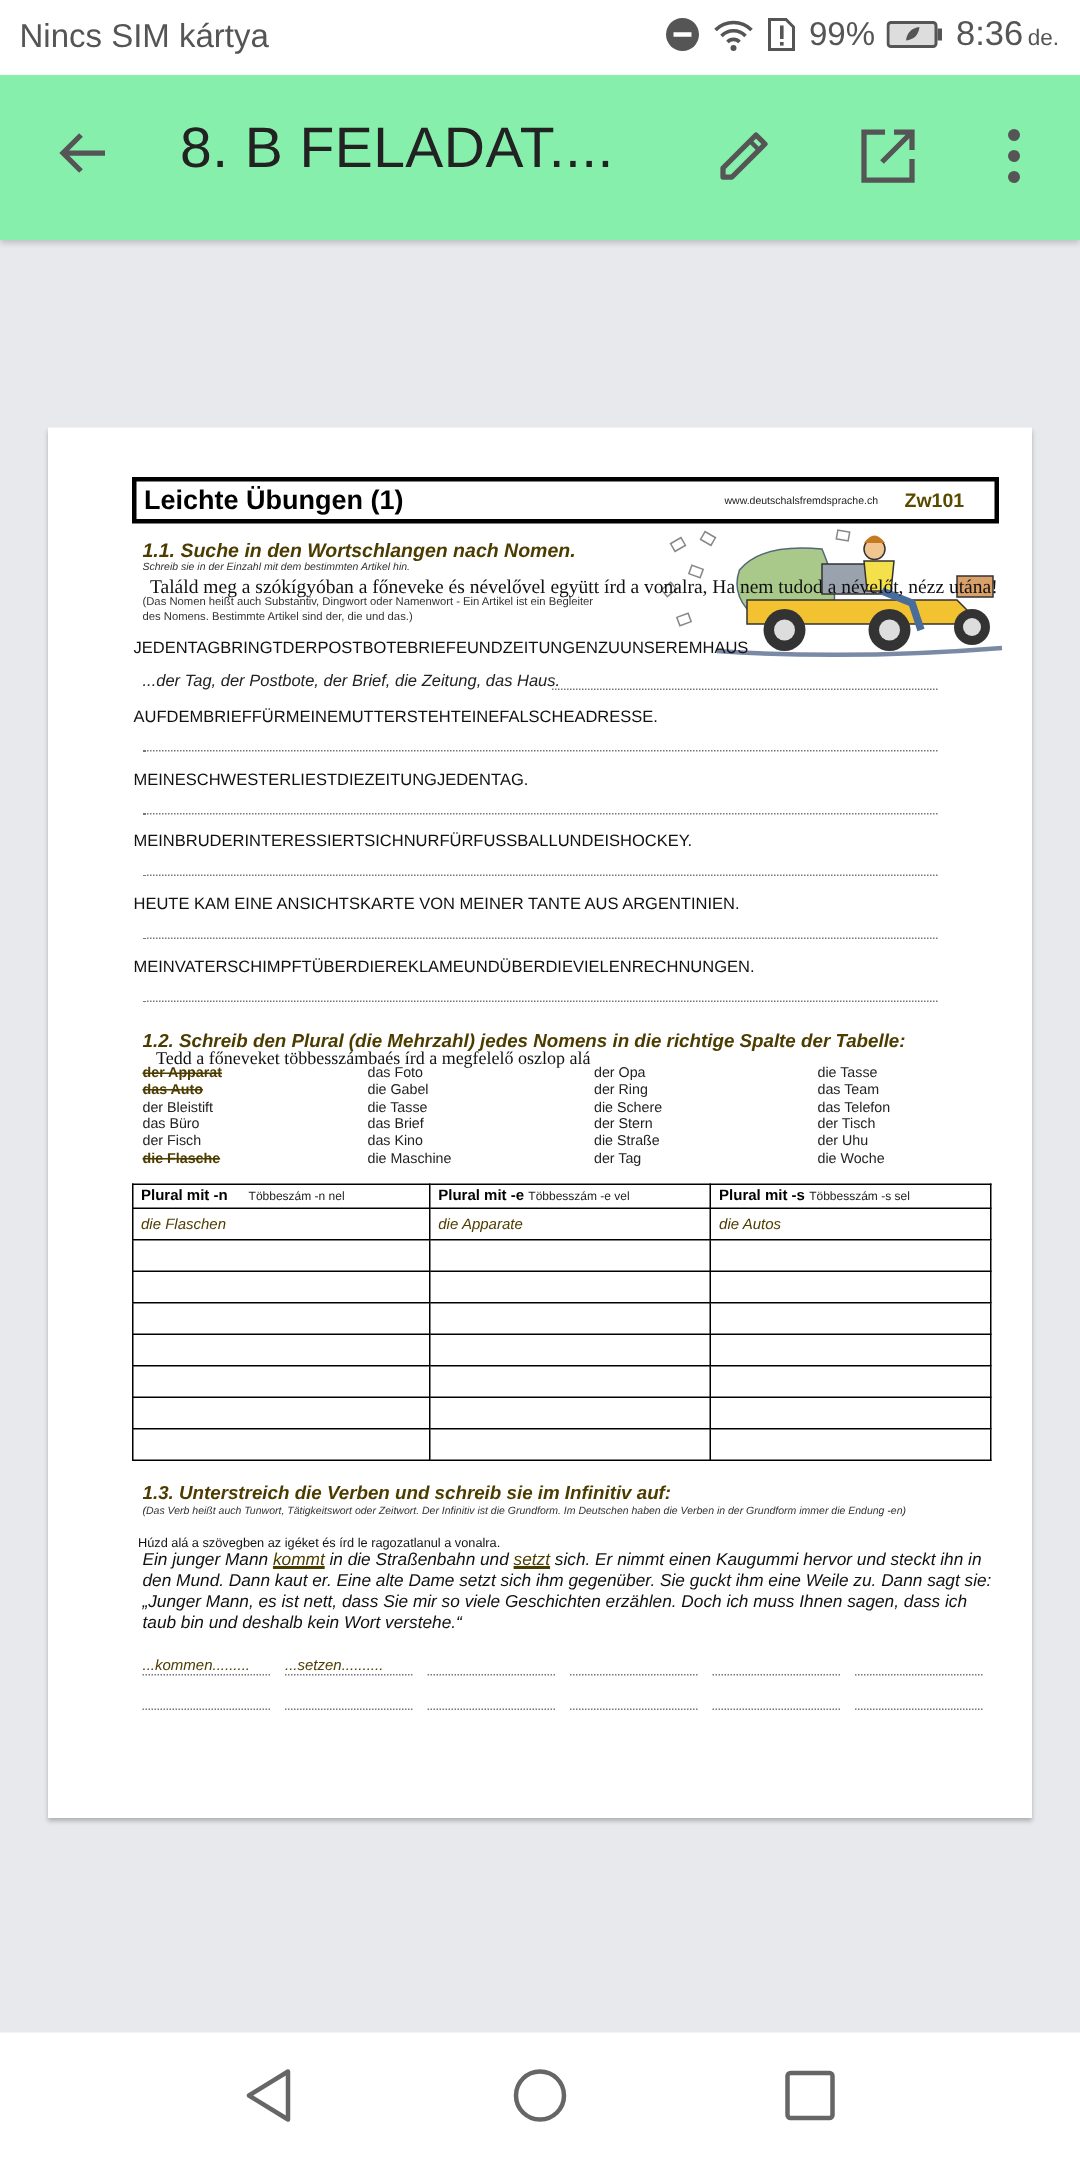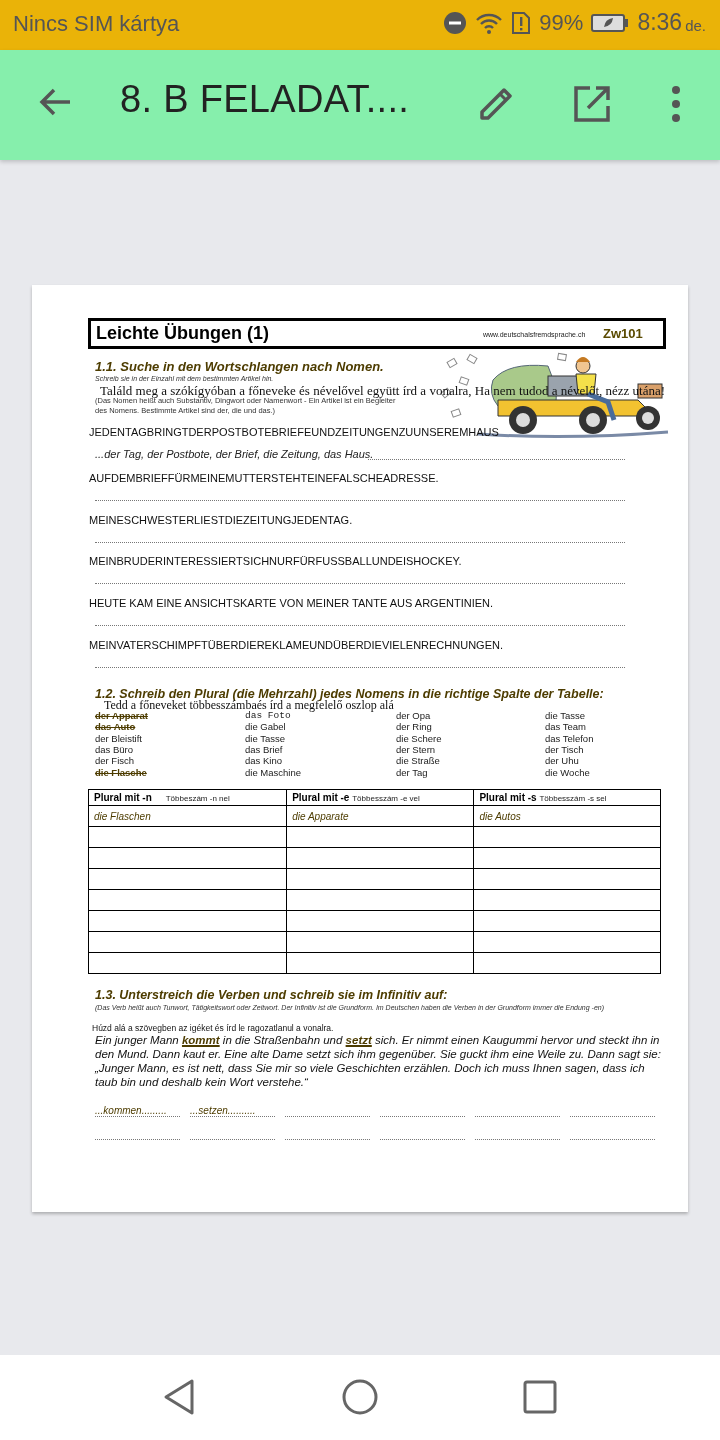--- a/index.html
+++ b/index.html
@@ -1,18 +1,18 @@
 <!DOCTYPE html>
 <html><head>
 <meta charset="utf-8">
 <style>
   * { box-sizing: border-box; margin: 0; padding: 0; }
   body { width: 720px; height: 1440px; background: #e8e9ed; font-family: "Liberation Sans", sans-serif; position: relative; overflow: hidden; }
 
-  .statusbar { position: absolute; left: 0; top: 0; width: 720px; height: 50px; background: #eab308; }
+  .statusbar { position: absolute; left: 0; top: 0; width: 720px; height: 50px; background: #ffffff; }
   .carrier { position: absolute; left: 13px; top: 11px; font-size: 22px; color: #555; }
   .status-right { position: absolute; right: 14px; top: 9px; display: flex; align-items: center; gap: 8px; color: #555; }
   .status-right .pct { font-size: 22px; }
   .status-right .time { font-size: 23px; }
   .status-right .ampm { font-size: 15px; margin-left: -5px; margin-top: 6px; }
 
   .appbar { position: absolute; left: 0; top: 50px; width: 720px; height: 110px; background: #86efac; box-shadow: 0 2px 4px rgba(0,0,0,0.18); }
   .appbar .back { position: absolute; left: 36px; top: 32px; width: 40px; height: 40px; }
   .appbar .title { position: absolute; left: 120px; top: 28px; font-size: 38px; color: #222; letter-spacing: 0.3px; }
   .appbar .edit { position: absolute; left: 474px; top: 32px; width: 44px; height: 44px; }
@@ -42,21 +42,21 @@
   .strike { text-decoration: line-through; font-weight: bold; color: #4d3c00; }
 
   table.plural { position: absolute; left: 56px; top: 504px; width: 573px; border-collapse: collapse; }
   table.plural td { border: 1px solid #000; height: 21px; font-size: 10px; padding: 0 5px; vertical-align: middle; }
   table.plural tr.head td { height: 16px; font-size: 10px; }
   table.plural tr.head b { font-weight: bold; color: #000; }
   table.plural .hu { font-size: 8px; color: #222; }
   table.plural .ans { font-style: italic; color: #4d3c00; font-size: 10px; }
 
   .story { position: absolute; left: 63px; top: 748px; width: 570px; font-size: 11.5px; font-style: italic; color: #111; line-height: 14px; }
-  .story u { text-decoration: underline; text-decoration-thickness: 2px; font-weight: bold; color: #4d3c00; }
+  .story u { text-decoration: underline; text-decoration-thickness: 2px; font-weight: normal; color: #4d3c00; }
 
   .verbrow { position: absolute; left: 63px; width: 560px; display: flex; gap: 10px; }
   .verbrow span { flex: 0 0 85px; font-size: 10px; font-style: italic; color: #4d3c00; border-bottom: 1px dotted #777; height: 12px; }
 
   .navbar { position: absolute; left: 0; top: 1355px; width: 720px; height: 85px; background: #fff; }
   .nav-back { position: absolute; left: 160px; top: 22px; width: 40px; height: 40px; }
   .nav-home { position: absolute; left: 340px; top: 22px; width: 40px; height: 40px; }
   .nav-recent { position: absolute; left: 520px; top: 22px; width: 40px; height: 40px; }
 </style>
 </head>
@@ -167,21 +167,21 @@
   <div class="dots" style="top:340px;"></div>
 
   <div class="caps" style="top:354px;">MEINVATERSCHIMPFTÜBERDIEREKLAMEUNDÜBERDIEVIELENRECHNUNGEN.</div>
   <div class="dots" style="top:382px;"></div>
 
   <div class="h1" style="left:63px; top:402px; font-size:12.5px;">1.2. Schreib den Plural (die Mehrzahl) jedes Nomens in die richtige Spalte der Tabelle:</div>
   <div class="hu-serif" style="left:72px; top:413px; font-size:12px;">Tedd a főneveket többesszámbaés írd a megfelelő oszlop alá</div>
 
   <div class="wordgrid">
     <div class="wrow" style="left:0; top:0;"><span class="strike">der Apparat</span></div>
-    <div class="wrow" style="left:150px; top:0;font-family:Liberation Mono, monospace;">das Foto</div>
+    <div class="wrow" style="left:150px; top:0;">das Foto</div>
     <div class="wrow" style="left:301px; top:0;">der Opa</div>
     <div class="wrow" style="left:450px; top:0;">die Tasse</div>
 
     <div class="wrow" style="left:0; top:11px;"><span class="strike">das Auto</span></div>
     <div class="wrow" style="left:150px; top:11px;">die Gabel</div>
     <div class="wrow" style="left:301px; top:11px;">der Ring</div>
     <div class="wrow" style="left:450px; top:11px;">das Team</div>
 
     <div class="wrow" style="left:0; top:23px;">der Bleistift</div>
     <div class="wrow" style="left:150px; top:23px;">die Tasse</div>

